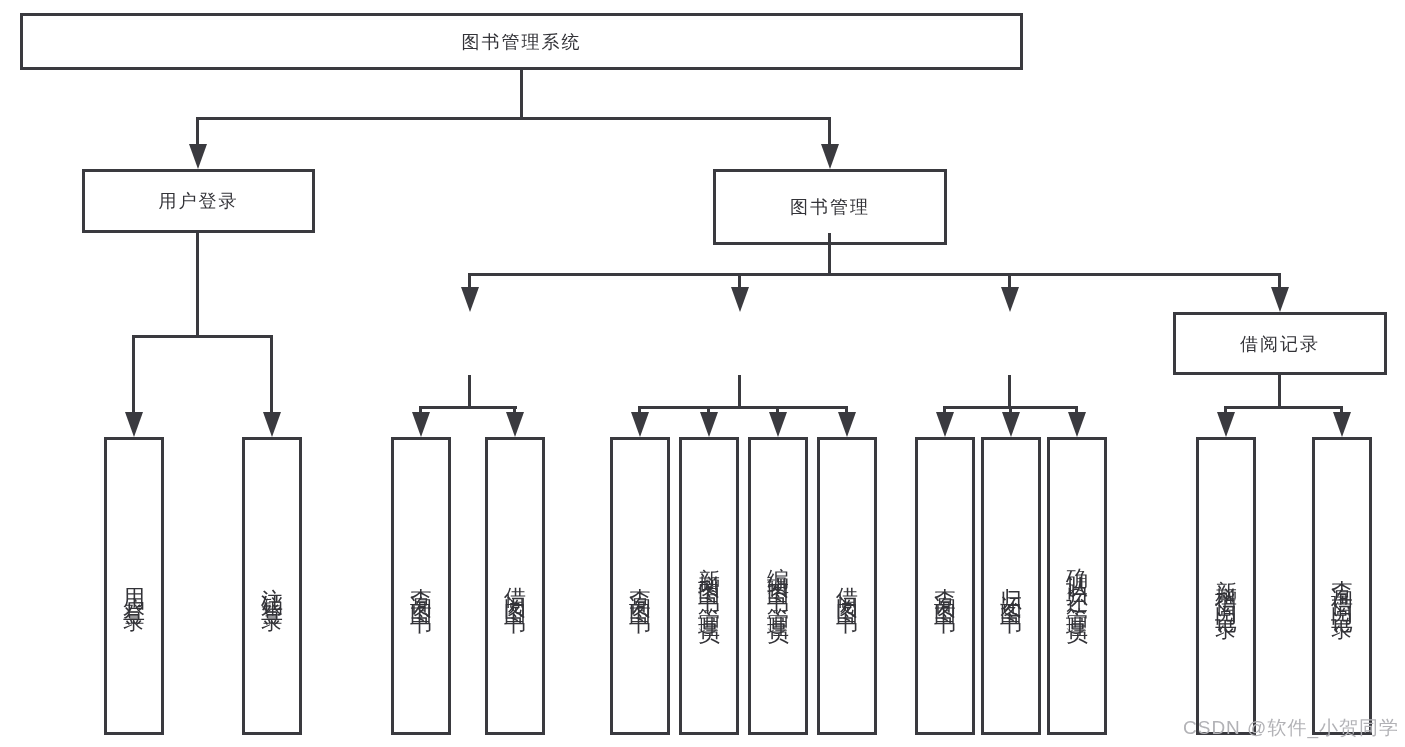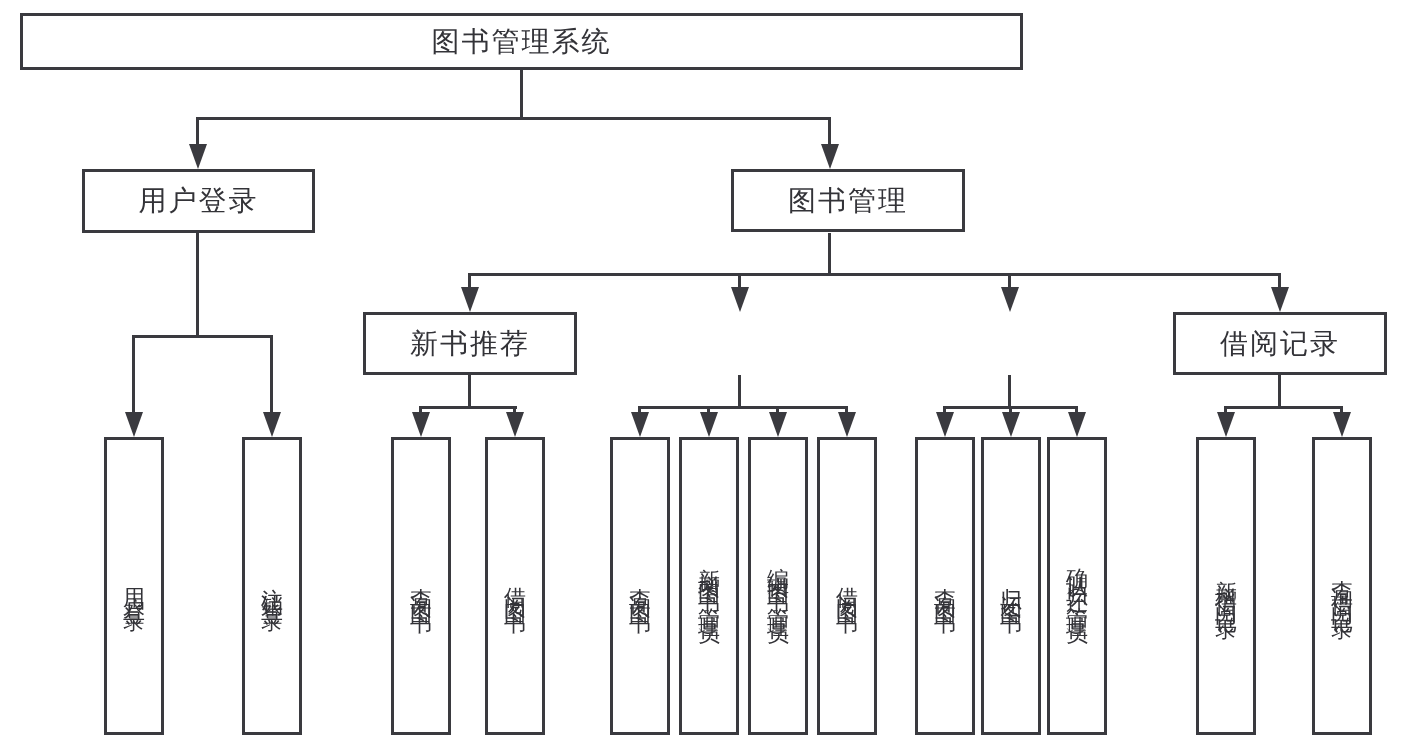--- a/index.html
+++ b/index.html
@@ -23,21 +23,21 @@
     box-sizing: border-box;
     border: 3px solid var(--line);
     background: #ffffff;
     color: var(--text);
     display: flex;
     align-items: center;
     justify-content: center;
     text-align: center;
   }
   .hbox {
-    font-size: 28px;
+    font-size: 18px;
     letter-spacing: 2px;
     font-weight: 500;
   }
   .vbox {
     writing-mode: vertical-rl;
     font-size: 22px;
     letter-spacing: 8px;
     font-weight: 500;
     line-height: 1;
   }
@@ -78,41 +78,40 @@
   <div class="box hbox" style="left:20px; top:13px; width:1003px; height:57px;">图书管理系统</div>
 
   <div class="vline" style="left:520px; top:70px; height:50px;"></div>
   <div class="hline" style="left:196px; top:117px; width:635px;"></div>
   <div class="vline" style="left:196px; top:120px; height:26px;"></div>
   <div class="arrowhead" style="left:189px; top:144px;"></div>
   <div class="vline" style="left:828px; top:120px; height:26px;"></div>
   <div class="arrowhead" style="left:821px; top:144px;"></div>
 
   <div class="box hbox" style="left:82px; top:169px; width:233px; height:64px;">用户登录</div>
-  <div class="box hbox" style="left:731px; top:169px; width:234px; height:63px;">图书管理</div>
+  <div class="box hbox" style="left:713px; top:169px; width:234px; height:76px;">图书管理</div>
 
   <div class="vline" style="left:196px; top:233px; height:105px;"></div>
   <div class="hline" style="left:132px; top:335px; width:141px;"></div>
   <div class="vline" style="left:132px; top:338px; height:77px;"></div>
   <div class="arrowhead" style="left:125px; top:412px;"></div>
   <div class="vline" style="left:270px; top:338px; height:77px;"></div>
   <div class="arrowhead" style="left:263px; top:412px;"></div>
 
   <div class="vline" style="left:828px; top:233px; height:43px;"></div>
   <div class="hline" style="left:468px; top:273px; width:813px;"></div>
   <div class="vline" style="left:468px; top:276px; height:14px;"></div>
   <div class="arrowhead" style="left:461px; top:287px;"></div>
   <div class="vline" style="left:738px; top:276px; height:14px;"></div>
   <div class="arrowhead" style="left:731px; top:287px;"></div>
   <div class="vline" style="left:1008px; top:276px; height:14px;"></div>
   <div class="arrowhead" style="left:1001px; top:287px;"></div>
   <div class="vline" style="left:1278px; top:276px; height:14px;"></div>
   <div class="arrowhead" style="left:1271px; top:287px;"></div>
 
-  <div class="box hbox" style="left:363px; top:312px; width:214px; height:63px;">新书推荐</div>
   <div class="box hbox" style="left:1173px; top:312px; width:214px; height:63px;">借阅记录</div>
 
   <div class="vline" style="left:468px; top:375px; height:34px;"></div>
   <div class="hline" style="left:419px; top:406px; width:98px;"></div>
   <div class="vline" style="left:419px; top:406px; height:9px;"></div>
   <div class="arrowhead" style="left:412px; top:412px;"></div>
   <div class="vline" style="left:513px; top:406px; height:9px;"></div>
   <div class="arrowhead" style="left:506px; top:412px;"></div>
 
   <div class="vline" style="left:738px; top:375px; height:34px;"></div>
@@ -153,14 +152,15 @@
   <div class="box vbox" style="left:748px; top:437px; width:60px; height:298px;">编辑图书（管理员）</div>
   <div class="box vbox" style="left:817px; top:437px; width:60px; height:298px;">借阅图书</div>
 
   <div class="box vbox" style="left:915px; top:437px; width:60px; height:298px;">查询图书</div>
   <div class="box vbox" style="left:981px; top:437px; width:60px; height:298px;">归还图书</div>
   <div class="box vbox" style="left:1047px; top:437px; width:60px; height:298px;">确认归还（管理员）</div>
 
   <div class="box vbox" style="left:1196px; top:437px; width:60px; height:298px;">新增借阅记录</div>
   <div class="box vbox" style="left:1312px; top:437px; width:60px; height:298px;">查询借阅记录</div>
 
+  <div class="watermark">CSDN @软件_小贺同学</div>
 
 </div>
 
 </body></html>

